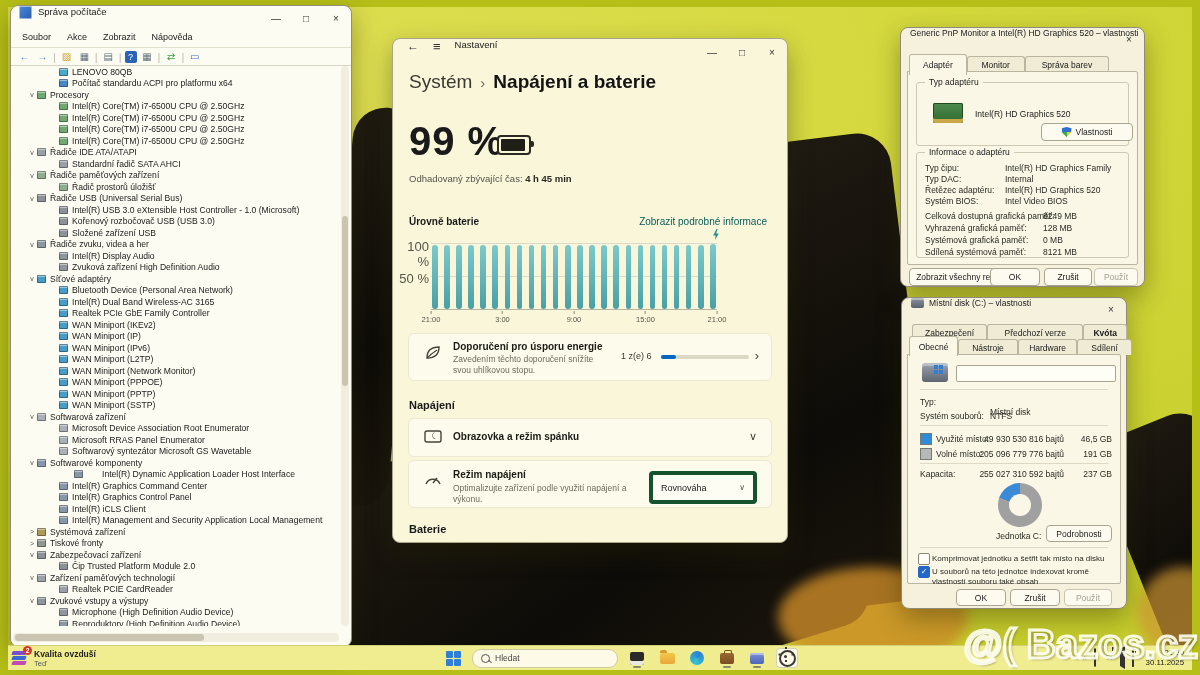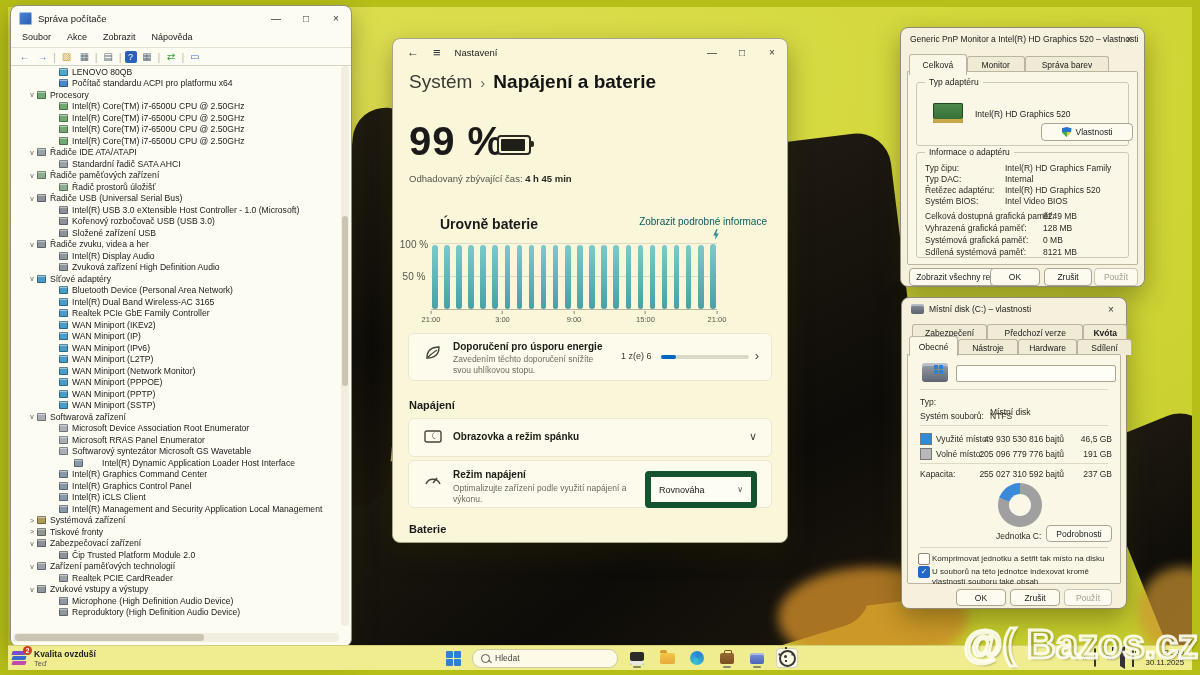--- a/index.html
+++ b/index.html
@@ -4,21 +4,21 @@
 <style>
   html,body{margin:0;padding:0;}
   #stage{position:relative;width:1200px;height:675px;background:#b6bf17;overflow:hidden;
          font-family:"Liberation Sans","DejaVu Sans",sans-serif;color:#1a1a1a;}
   #desktop{position:absolute;left:8px;top:7px;right:8px;bottom:5px;background:
     radial-gradient(120% 90% at 30% 10%, #dede52 0%, #d3d83a 45%, #c6cd2c 100%);overflow:hidden;}
   .darkshape{position:absolute;background:linear-gradient(160deg,#201b12,#0e0c08 60%,#1a150d);border-radius:34px;}
   .orangeglow{position:absolute;border-radius:50%;filter:blur(6px);}
   
   .win{position:absolute;background:#fdfcf2;border:1px solid #8f8f7c;box-shadow:0 10px 26px rgba(40,40,0,.38);}
-  .titlebar{position:absolute;left:0;right:0;top:0;display:flex;align-items:center;}
+  .titlebar{position:absolute;left:0;right:0;top:0;display:flex;}
   .winctl{position:absolute;top:0;right:0;display:flex;}
   .winctl span{display:inline-flex;align-items:center;justify-content:center;width:30px;height:100%;
     font-size:10px;color:#333;}
   
   #dm{left:10px;top:5px;width:340px;height:640px;border-radius:8px;}
   #dm .titlebar{height:24px;padding-left:8px;font-size:10px;gap:6px;}
   #dm-appicon{width:13px;height:13px;border-radius:2px;background:linear-gradient(135deg,#4a8ad8,#2a5ab0);
     box-shadow:inset 0 0 0 1px rgba(255,255,255,.5);}
   #dm .winctl{height:24px;}
   #dm-menu{position:absolute;left:4px;top:24px;height:16px;display:flex;gap:2px;font-size:9px;}
@@ -48,50 +48,50 @@
   #set-bc .bc-root{font-weight:400;color:#3a3a32;}
   #set-bc .bc-sep{color:#6a6a5c;margin:0 8px;font-size:15px;}
   #set-bc .bc-page{font-weight:700;color:#141414;}
   #set-pct{position:absolute;left:16px;top:80px;font-size:40px;font-weight:600;letter-spacing:1px;}
   #set-batticon{position:absolute;left:104px;top:96px;width:30px;height:16px;border:2px solid #2a2a22;
     border-radius:4px;background:#f9f6da;}
   #set-batticon::before{content:"";position:absolute;left:2px;top:2px;bottom:2px;right:4px;background:#1f1f18;border-radius:1px;}
   #set-batticon::after{content:"";position:absolute;right:-5px;top:4px;width:3px;height:6px;background:#2a2a22;border-radius:0 2px 2px 0;}
   #set-est{position:absolute;left:16px;top:134px;font-size:9.5px;color:#55554a;}
   #set-est b{color:#2a2a22;}
-  #chart-title{position:absolute;left:16px;top:177px;font-size:14px;font-weight:700;margin-left:31px;}
+  #chart-title{position:absolute;left:16px;top:177px;font-size:10px;font-weight:700;}
   #chart-link{position:absolute;right:20px;top:177px;font-size:10px;color:#0b5c5c;}
   #bolt{position:absolute;left:319px;top:190px;width:8px;height:11px;background:#2f8f8f;
     clip-path:polygon(55% 0,15% 58%,45% 58%,38% 100%,85% 40%,52% 40%,70% 0);}
   #plot{position:absolute;left:38px;top:204px;width:286px;height:66px;border-bottom:1px solid #b9b5a0;}
   .gline{position:absolute;left:0;right:0;height:1px;background:#dedacb;}
   #bars{position:absolute;left:0;right:0;bottom:0;top:0;display:flex;justify-content:space-between;align-items:flex-end;padding:0 1px;}
   .bar{width:5.5px;border-radius:3px;background:linear-gradient(180deg,#7cc9cb,#49a0a4);}
-  #ylab1,#ylab2{position:absolute;right:358px;font-size:10px;color:#55554a;width:30px;text-align:center;}
+  #ylab1,#ylab2{position:absolute;right:358px;font-size:13px;color:#55554a;width:30px;text-align:right;}
   #xlabs{position:absolute;left:38px;top:272px;width:286px;height:12px;font-size:7.5px;color:#55554a;}
   .xl{position:absolute;transform:translateX(-50%);text-align:center;}
   .xl i{display:block;width:1px;height:3px;background:#8a8676;margin:0 auto 1px;font-style:normal;}
   .card{position:absolute;left:15px;right:15px;background:#fdfbec;border:1px solid #ebe7d1;border-radius:6px;}
   .card .c-title{font-size:10px;font-weight:700;color:#1c1c16;}
   .card .c-desc{font-size:8.5px;color:#6b6b5c;line-height:1.3;}
   #card-eco{top:294px;height:46px;}
   #card-eco .c-title{position:absolute;left:44px;top:7px;}
   #card-eco .c-desc{position:absolute;left:44px;top:20px;width:160px;}
   #eco-count{position:absolute;left:212px;top:17px;font-size:9px;color:#3a3a30;}
   #eco-progress{position:absolute;left:252px;top:21px;width:88px;height:4px;background:#dcd8c6;border-radius:2px;}
   #eco-fill{height:4px;background:#0067c0;border-radius:2px;}
   .chev-r{position:absolute;right:12px;top:14px;font-size:13px;color:#44443a;}
   #sec-power{position:absolute;left:16px;top:360px;font-size:11px;font-weight:700;}
   #card-screen{top:379px;height:37px;}
   #card-screen .c-title{position:absolute;left:44px;top:12px;}
   .chev-d{position:absolute;right:14px;top:11px;font-size:11px;color:#44443a;}
   #card-mode{top:421px;height:46px;}
   #card-mode .c-title{position:absolute;left:44px;top:8px;}
   #card-mode .c-desc{position:absolute;left:44px;top:22px;width:190px;}
-  #mode-dd{position:absolute;right:14px;top:10px;width:84px;height:25px;background:#fefdf4;border:6px solid #14532d;
+  #mode-dd{position:absolute;right:14px;top:10px;width:84px;height:25px;background:#fefdf4;border:4px solid #14532d;
     border-radius:4px;font-size:9px;display:flex;align-items:center;justify-content:space-between;padding:0 8px;}
   #sec-batt{position:absolute;left:16px;top:484px;font-size:11px;font-weight:700;}
   .cicon{position:absolute;left:14px;top:9px;width:20px;height:20px;}
   
   .dlg{position:absolute;background:#f5f1dc;border:1px solid #8f8b78;border-radius:8px;
        box-shadow:0 10px 26px rgba(40,40,0,.38);font-size:8.5px;}
   .dlg .titlebar{height:22px;padding-left:9px;font-size:8.5px;gap:5px;}
   .dlg .winctl{height:22px;}
   .tab{position:absolute;height:16px;background:#efebd4;border:1px solid #b9b5a0;border-bottom:none;
        border-radius:3px 3px 0 0;font-size:8.5px;display:flex;align-items:center;justify-content:center;}
@@ -386,20 +386,25 @@
         <div class="trow" style="padding-left: 36px;">
           <span class="tchev"></span>
           <span class="ti" style="background: rgb(170, 176, 182);"></span>
           <span>Microsoft RRAS Panel Enumerator</span>
         </div>
         <div class="trow" style="padding-left: 36px;">
           <span class="tchev"></span>
           <span class="ti" style="background: rgb(170, 176, 182);"></span>
           <span>Softwarový syntezátor Microsoft GS Wavetable</span>
         </div>
+        <div class="trow" style="padding-left: 14px;">
+          <span class="tchev">v</span>
+          <span class="ti" style="background: rgb(136, 152, 168);"></span>
+          <span>Softwarové komponenty</span>
+        </div>
         <div class="trow" style="padding-left: 36px; gap: 15px;">
           <span class="tchev"></span>
           <span class="ti" style="background: rgb(136, 152, 168);"></span>
           <span>Intel(R) Dynamic Application Loader Host Interface</span>
         </div>
         <div class="trow" style="padding-left: 36px;">
           <span class="tchev"></span>
           <span class="ti" style="background: rgb(136, 152, 168);"></span>
           <span>Intel(R) Graphics Command Center</span>
         </div>
@@ -612,21 +617,21 @@
             <span class="kv-val" style="left: 126px; top: 82px;">0 MB</span>
             <span class="kv-label" style="left: 8px; top: 94px;">Sdílená systémová paměť:</span>
             <span class="kv-val" style="left: 126px; top: 94px;">8121 MB</span>
           </div>
       </div>
     </div>
     <div class="btn" style="left:8px;top:240px;width:104px;height:16px;">Zobrazit všechny režimy</div>
     <div class="btn" style="left:88px;top:240px;width:48px;height:16px;left:auto;right:104px;">OK</div>
     <div class="btn" style="right:52px;top:240px;width:46px;height:16px;">Zrušit</div>
     <div class="btn disabled" style="right:6px;top:240px;width:42px;height:16px;">Použít</div>
-  <div class="tab active" style="left: 8px; top: 26px; width: 55.8px;">Celková</div>
+  <div class="tab active" style="left: 8px; top: 26px; width: 55.8px;">Adaptér</div>
       <div class="tab" style="left: 65.8px; top: 28px; width: 55.8px;">Monitor</div>
       <div class="tab" style="left: 123.6px; top: 28px; width: 82.8px;">Správa barev</div>
     </div>
 
   <div class="dlg" id="disk">
     <div class="titlebar">
       <div id="disk-titleicon"></div>
       <span>Místní disk (C:) – vlastnosti</span>
     </div>
     <div class="winctl">

